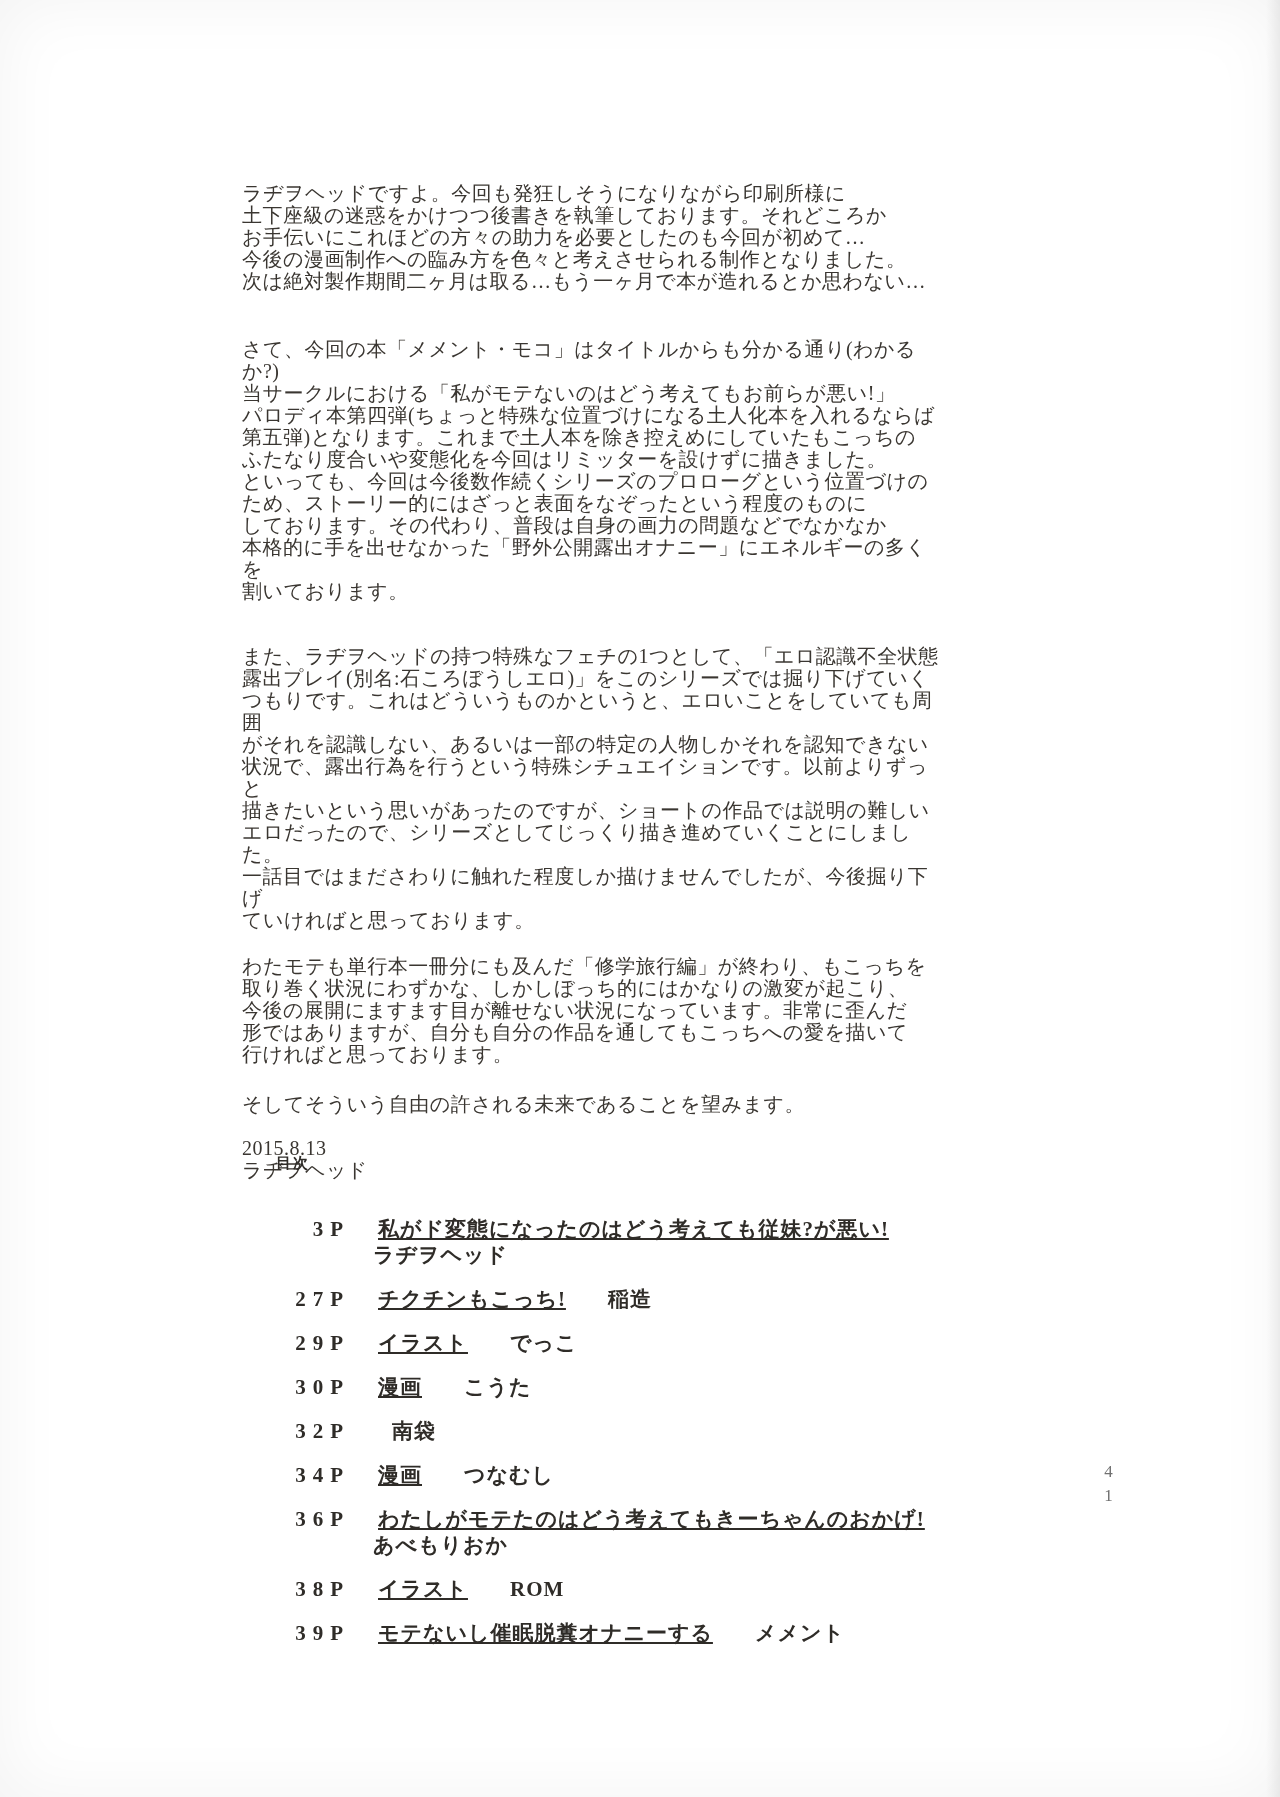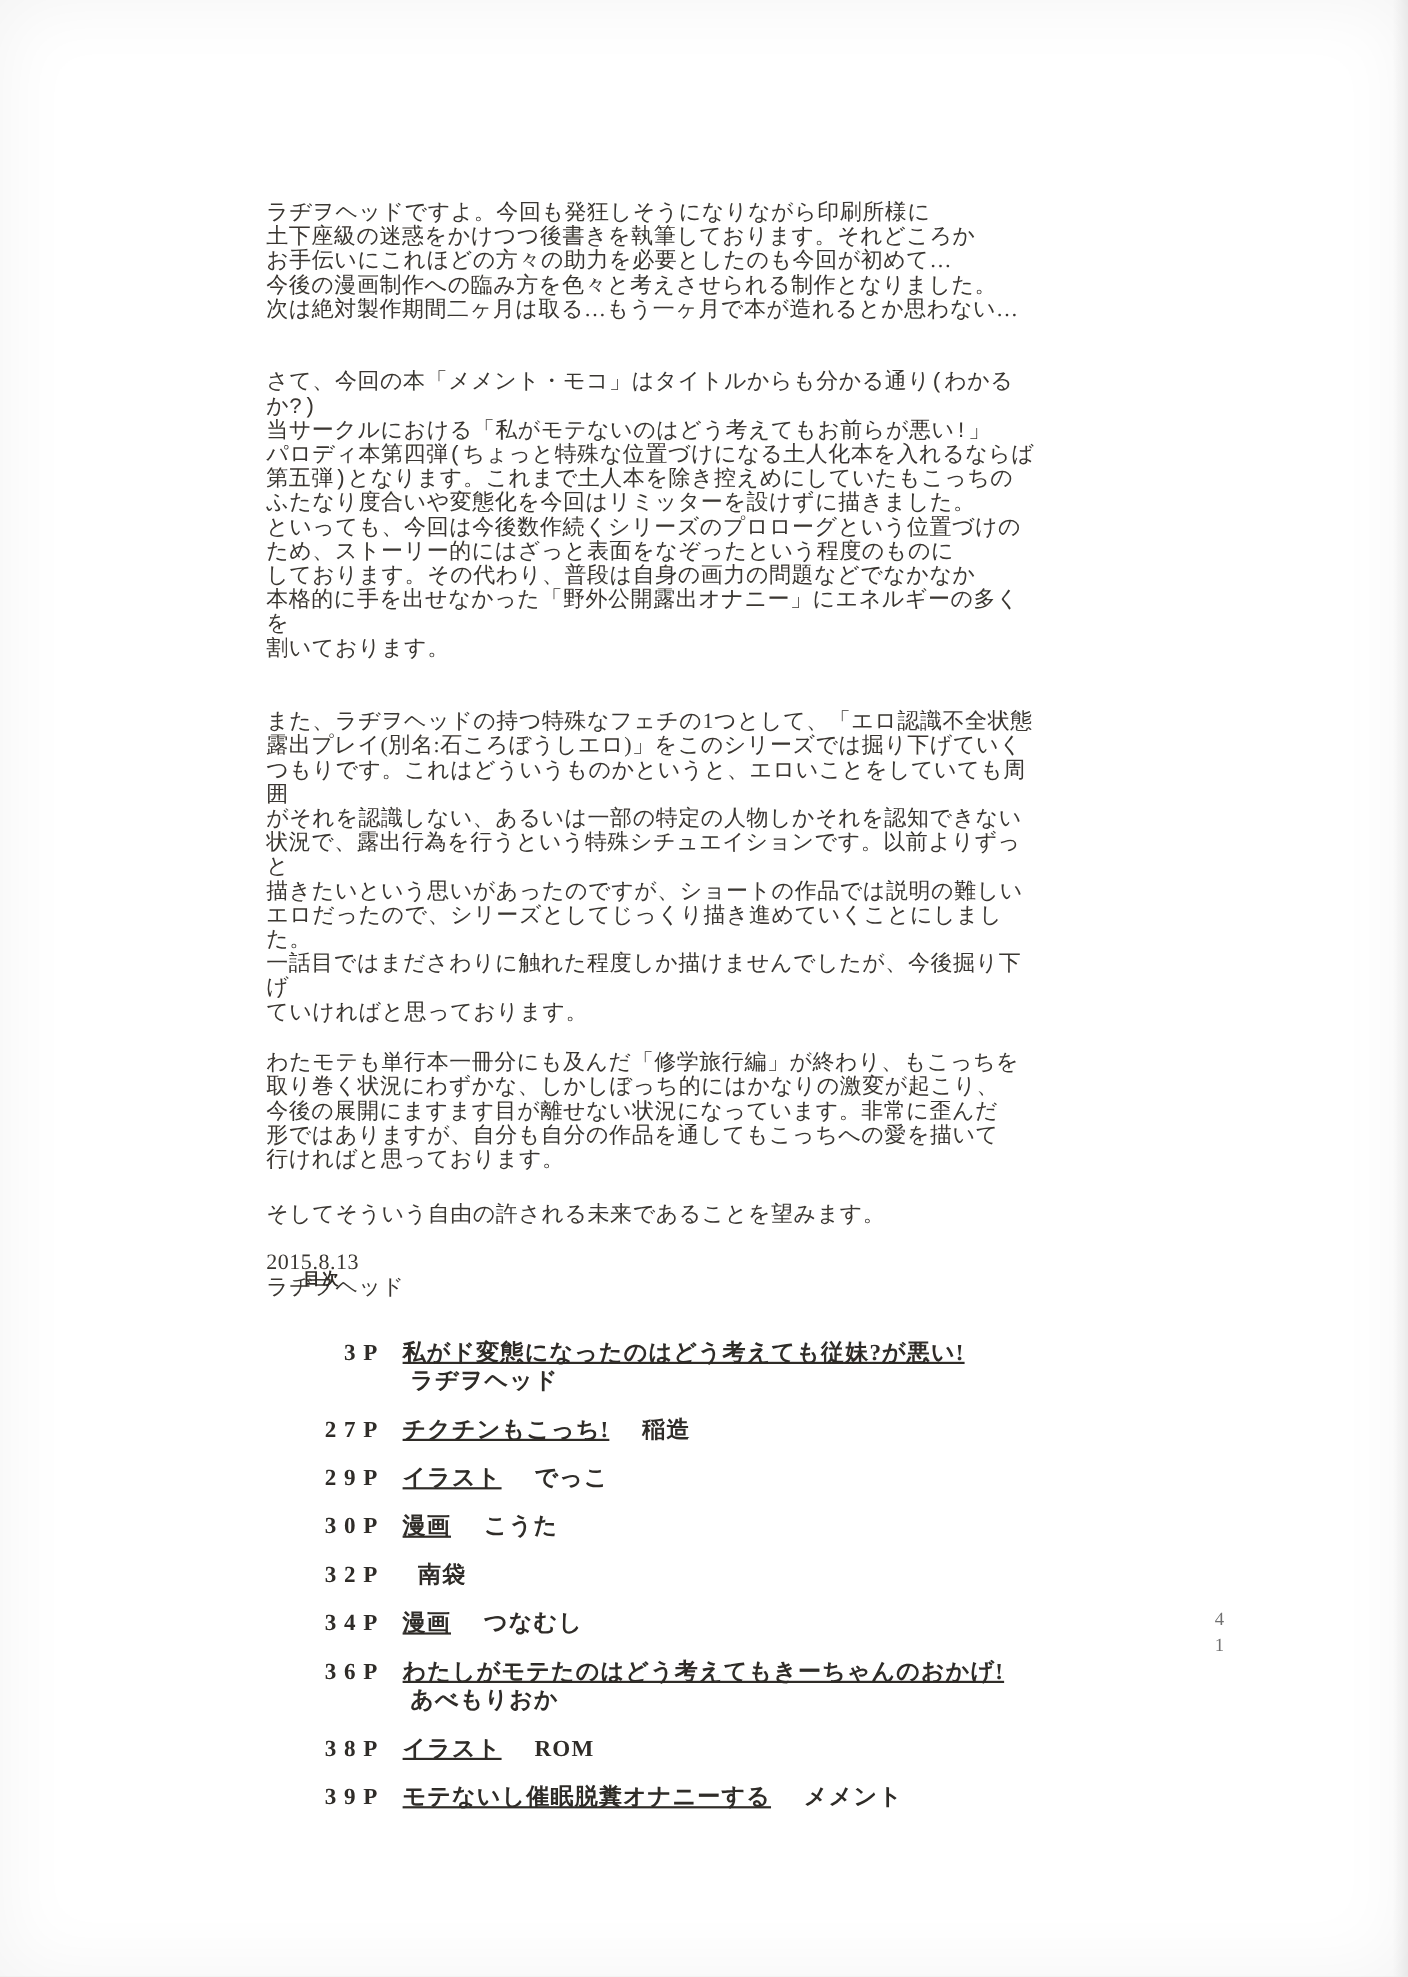--- a/index.html
+++ b/index.html
@@ -31,21 +31,21 @@
     top: 182px;
     width: 700px;
     font-size: 20px;
     line-height: 22px;
     letter-spacing: 0.5px;
   }
   .para {
     margin: 0;
     white-space: pre-line;
   }
-  .para.p2 { margin-top: 46px; font-family: Liberation Mono, monospace; }
+  .para.p2 { margin-top: 46px; }
   .para.p3 { margin-top: 43px; }
   .para.p4 { margin-top: 24px; }
   .para.p5 { margin-top: 28px; }
   .sig-block { margin-top: 22px; }
   .sig-line { line-height: 22px; }
 
   .toc {
     position: absolute;
     left: 276px;
     top: 1150px;
@@ -54,21 +54,21 @@
     line-height: 26px;
     color: #2f2c28;
   }
   .toc-heading {
     font-weight: bold;
     font-size: 15px;
     letter-spacing: 2px;
   }
   .toc-item { margin-top: 18px; }
   .toc-item.first { margin-top: 40px; }
-  .toc-line { display: flex; align-items: baseline; }
+  .toc-line { display: flex; align-items: baseline; gap: 12px; }
   .toc-page {
     display: inline-block;
     width: 74px;
     flex: 0 0 74px;
     text-align: right;
     letter-spacing: 7px;
     font-weight: 600;
   }
   .toc-title {
     margin-left: 16px;

